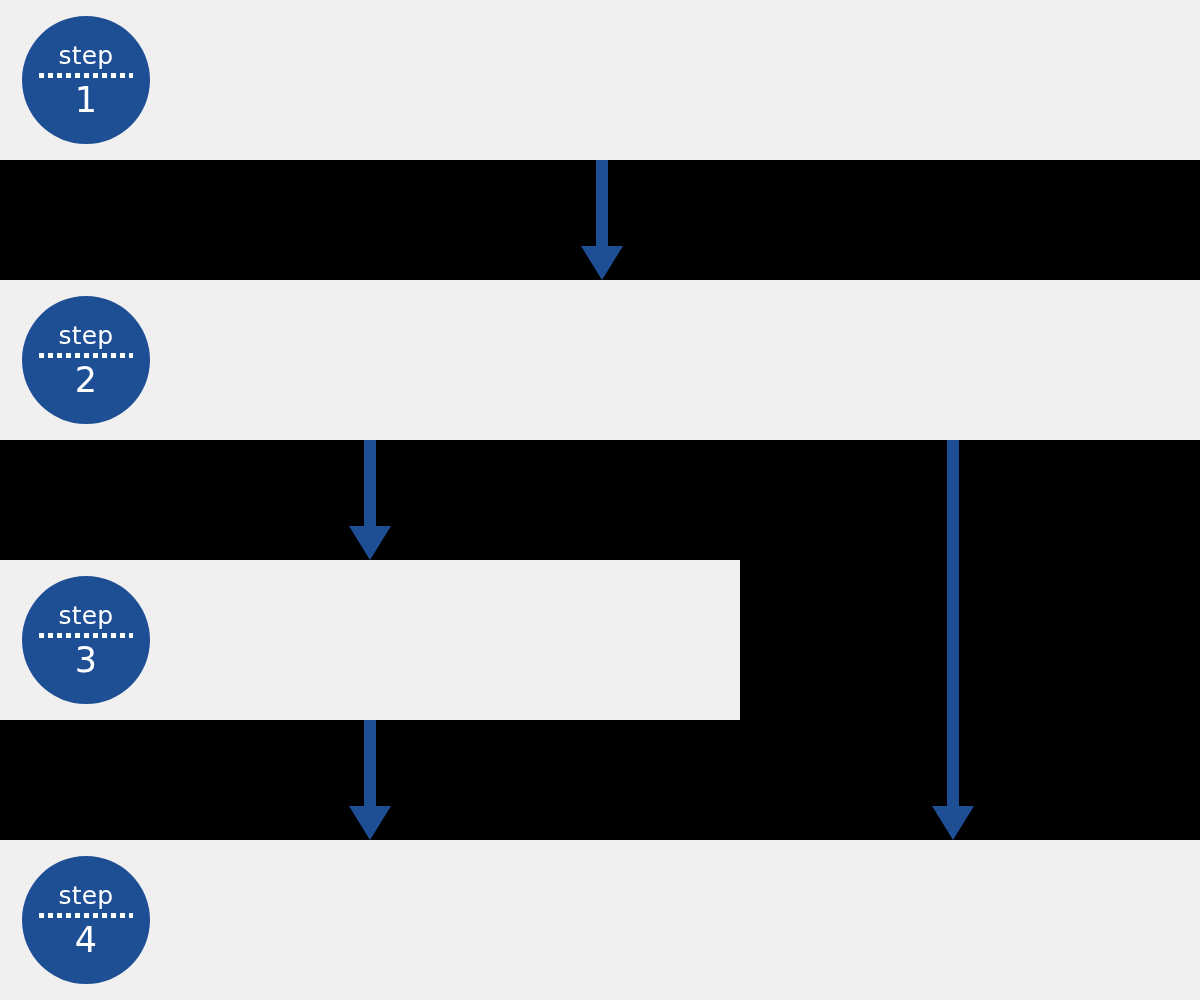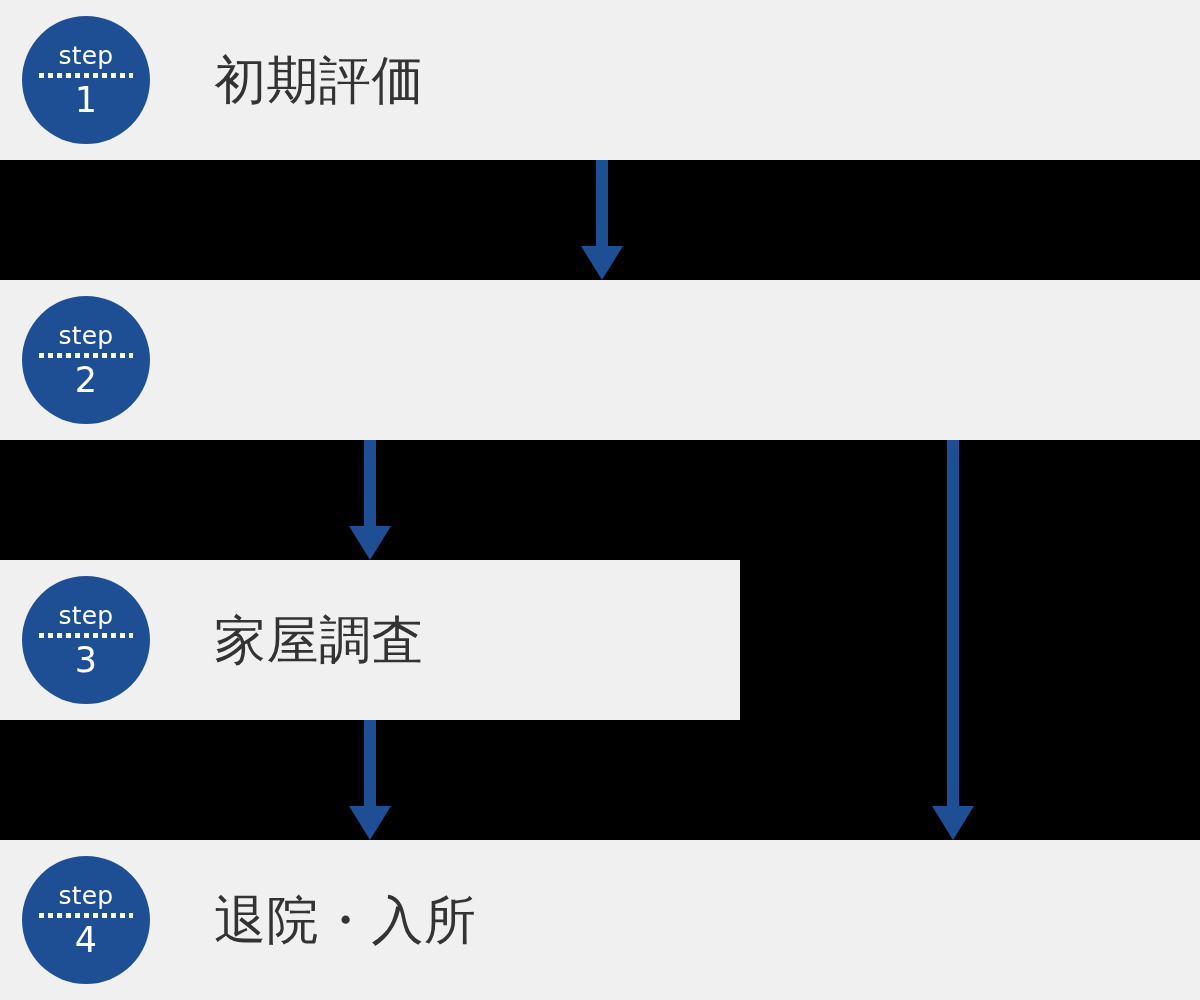--- a/index.html
+++ b/index.html
@@ -95,21 +95,20 @@
 <body>
 
 <div id="flow-root">
 
   <div class="step-card full" style="top:0px;">
     <div class="step-badge">
       <span class="badge-word">step</span>
       <span class="badge-rule"></span>
       <span class="badge-num">1</span>
     </div>
-    <div class="step-title">初期評価</div>
   </div>
 
   <svg class="flow-arrow" style="left:581px; top:160px;" width="42" height="120" viewBox="0 0 42 120">
     <path d="M15 0 H27 V86 H42 L21 120 L0 86 H15 Z" fill="#1e4f95"></path>
   </svg>
 
   <div class="step-card full" style="top:280px;">
     <div class="step-badge">
       <span class="badge-word">step</span>
       <span class="badge-rule"></span>
@@ -124,29 +123,27 @@
   <svg class="flow-arrow" style="left:932px; top:440px;" width="42" height="400" viewBox="0 0 42 400">
     <path d="M15 0 H27 V366 H42 L21 400 L0 366 H15 Z" fill="#1e4f95"></path>
   </svg>
 
   <div class="step-card short" style="top:560px;">
     <div class="step-badge">
       <span class="badge-word">step</span>
       <span class="badge-rule"></span>
       <span class="badge-num">3</span>
     </div>
-    <div class="step-title">家屋調査</div>
   </div>
 
   <svg class="flow-arrow" style="left:349px; top:720px;" width="42" height="120" viewBox="0 0 42 120">
     <path d="M15 0 H27 V86 H42 L21 120 L0 86 H15 Z" fill="#1e4f95"></path>
   </svg>
 
   <div class="step-card full" style="top:840px;">
     <div class="step-badge">
       <span class="badge-word">step</span>
       <span class="badge-rule"></span>
       <span class="badge-num">4</span>
     </div>
-    <div class="step-title">退院・入所</div>
   </div>
 
 </div>
 
 </body></html>

